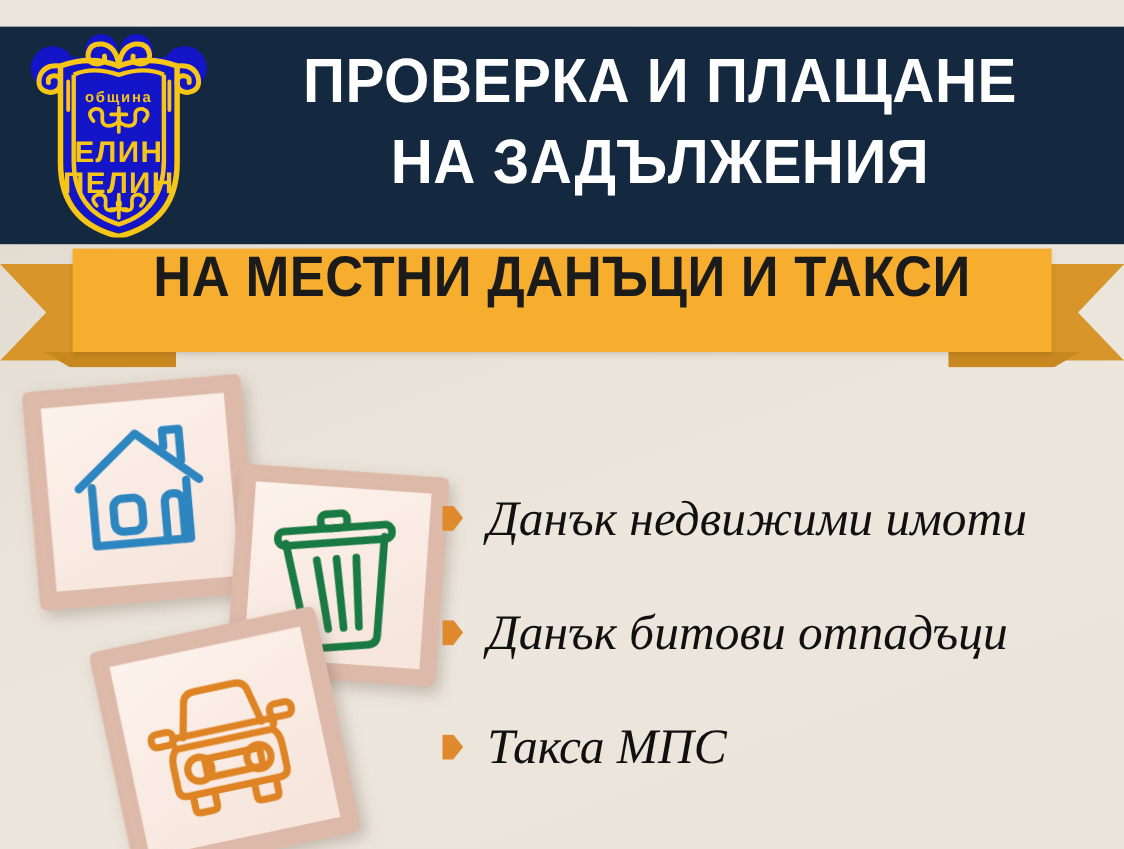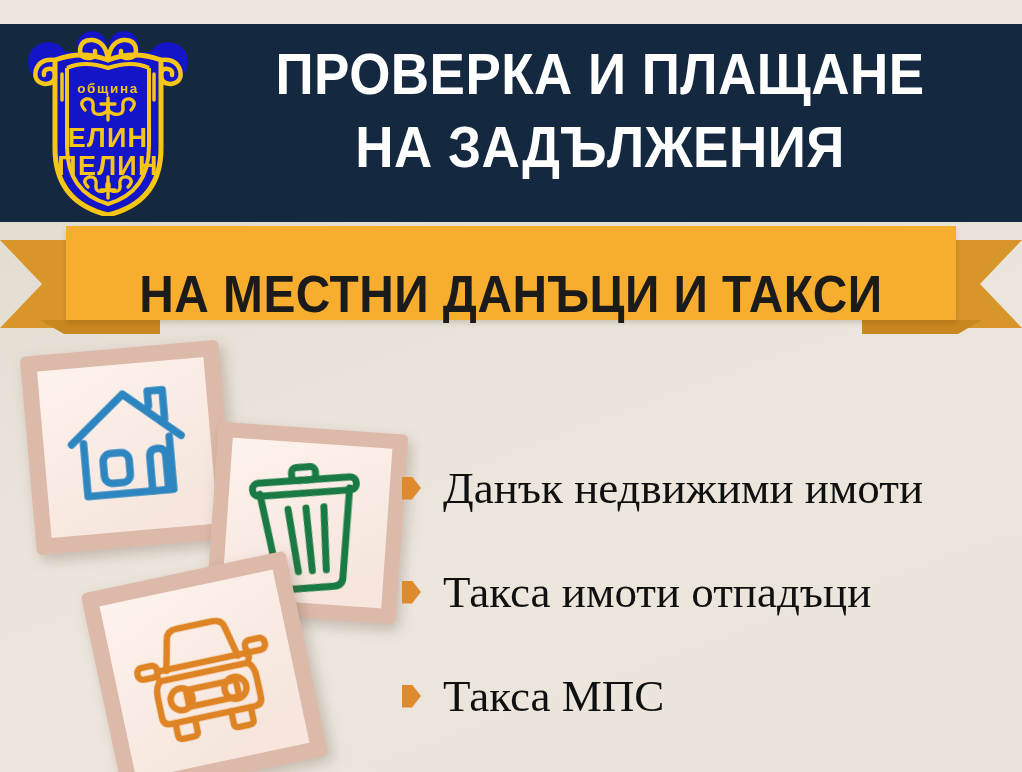--- a/index.html
+++ b/index.html
@@ -100,21 +100,21 @@
 
   .ribbon-main {
     position: absolute;
     left: 66px;
     top: 4px;
     width: 890px;
     height: 94px;
     background: #f7ad2d;
     box-shadow: 0 3px 5px rgba(60,40,10,0.16);
     display: flex;
-    align-items: flex-end;
+    align-items: flex-start;
     justify-content: center;
   }
   .ribbon-text {
     color: #1b1b1b;
     font-family: "Liberation Sans", sans-serif;
     font-weight: bold;
     font-size: 52px;
     line-height: 52px;
     letter-spacing: 0.5px;
     transform: scaleX(0.92);
@@ -126,23 +126,24 @@
     position: absolute;
     z-index: 3;
     filter: drop-shadow(4px 6px 7px rgba(90,70,55,0.28));
   }
   .stamp svg { display: block; }
 
   
   .bullets {
     position: absolute;
     left: 402px;
-    top: 412px;
+    top: 395px;
     width: 612px;
     z-index: 4;
+    font-style: italic;
   }
   .bullet-row {
     display: flex;
     align-items: center;
     height: 104px;
   }
   .bullet-marker {
     flex: 0 0 auto;
     width: 19px;
     height: 23px;
@@ -317,21 +318,21 @@
 
   <div class="bullets">
 
     <div class="bullet-row">
       <span class="bullet-marker"></span>
       <span class="bullet-label">Данък недвижими имоти</span>
     </div>
 
     <div class="bullet-row">
       <span class="bullet-marker"></span>
-      <span class="bullet-label">Такса имоти отпадъци</span>
+      <span class="bullet-label">Данък битови отпадъци</span>
     </div>
 
     <div class="bullet-row">
       <span class="bullet-marker"></span>
       <span class="bullet-label">Такса МПС</span>
     </div>
 
   </div>
 
 </div>

